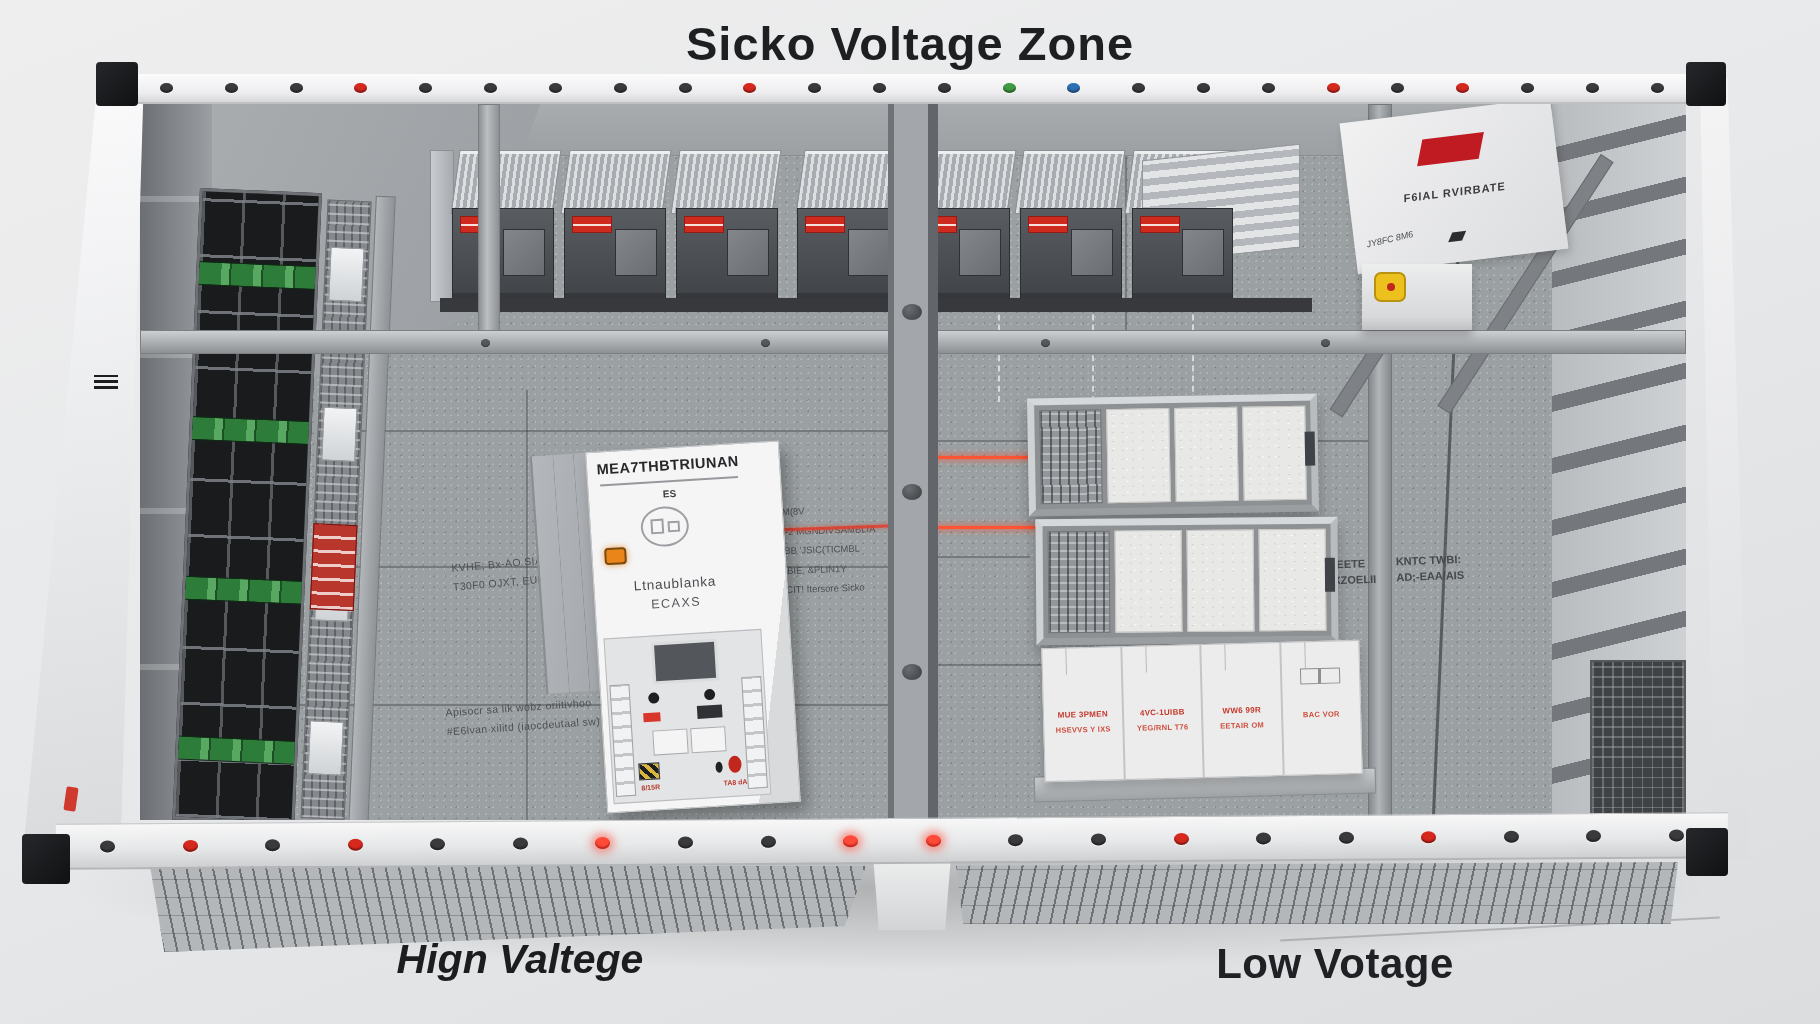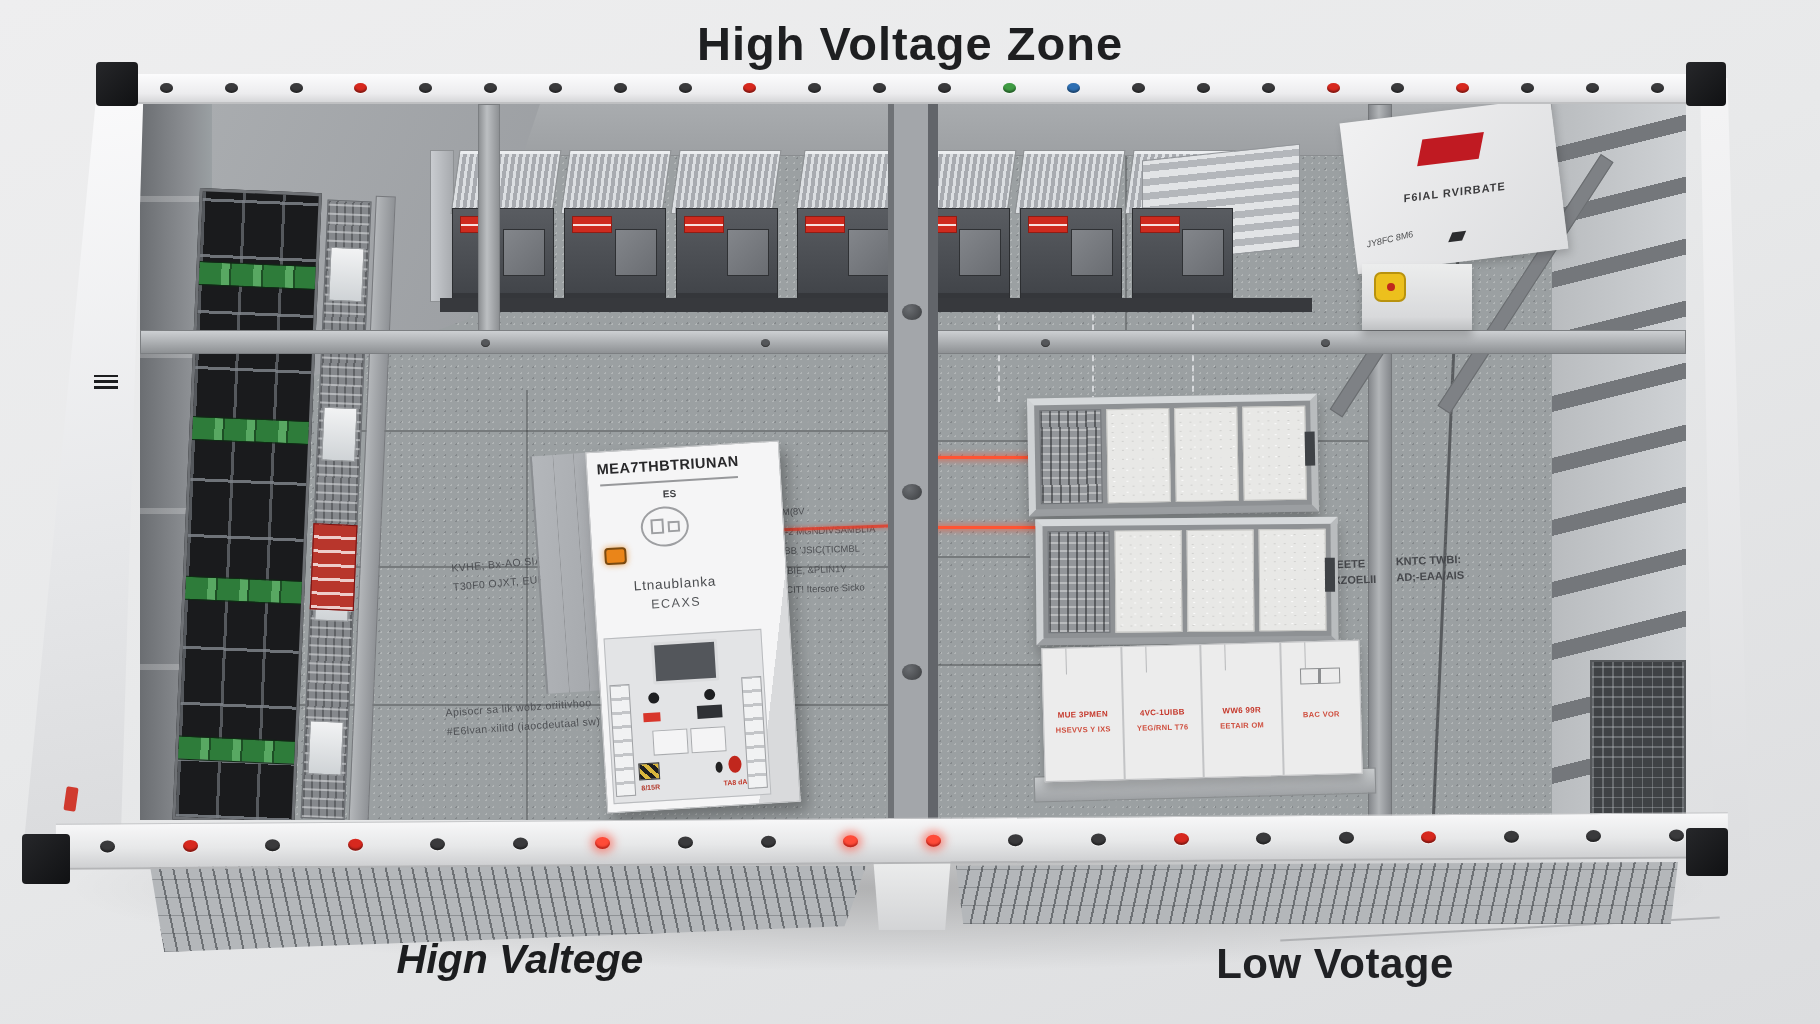--- a/index.html
+++ b/index.html
@@ -227,21 +227,21 @@
   #mesh-post{position:absolute;left:866px;top:860px;width:92px;height:70px;z-index:3;
       clip-path:polygon(8% 0,92% 0,86% 100%,14% 100%);
       background:linear-gradient(180deg,#eceded,#d3d4d6);}
   #ground-seam{position:absolute;left:1280px;top:928px;width:440px;height:2px;background:rgba(150,152,155,.6);transform:rotate(-3deg);z-index:1;}
 </style>
 </head>
 <body>
 
 <div class="scene">
 
-  <div id="title">High Voltage Zone</div>
+  <div id="title">Sicko Voltage Zone</div>
 
   <div class="cap" id="cap-tl"></div>
   <div class="cap" id="cap-tr"></div>
   <div class="cap" id="cap-bl"></div>
   <div class="cap" id="cap-br"></div>
 
   <div id="left-wall-outer">
     <div id="left-vent"></div>
     <div id="left-red-handle"></div>
   </div>

